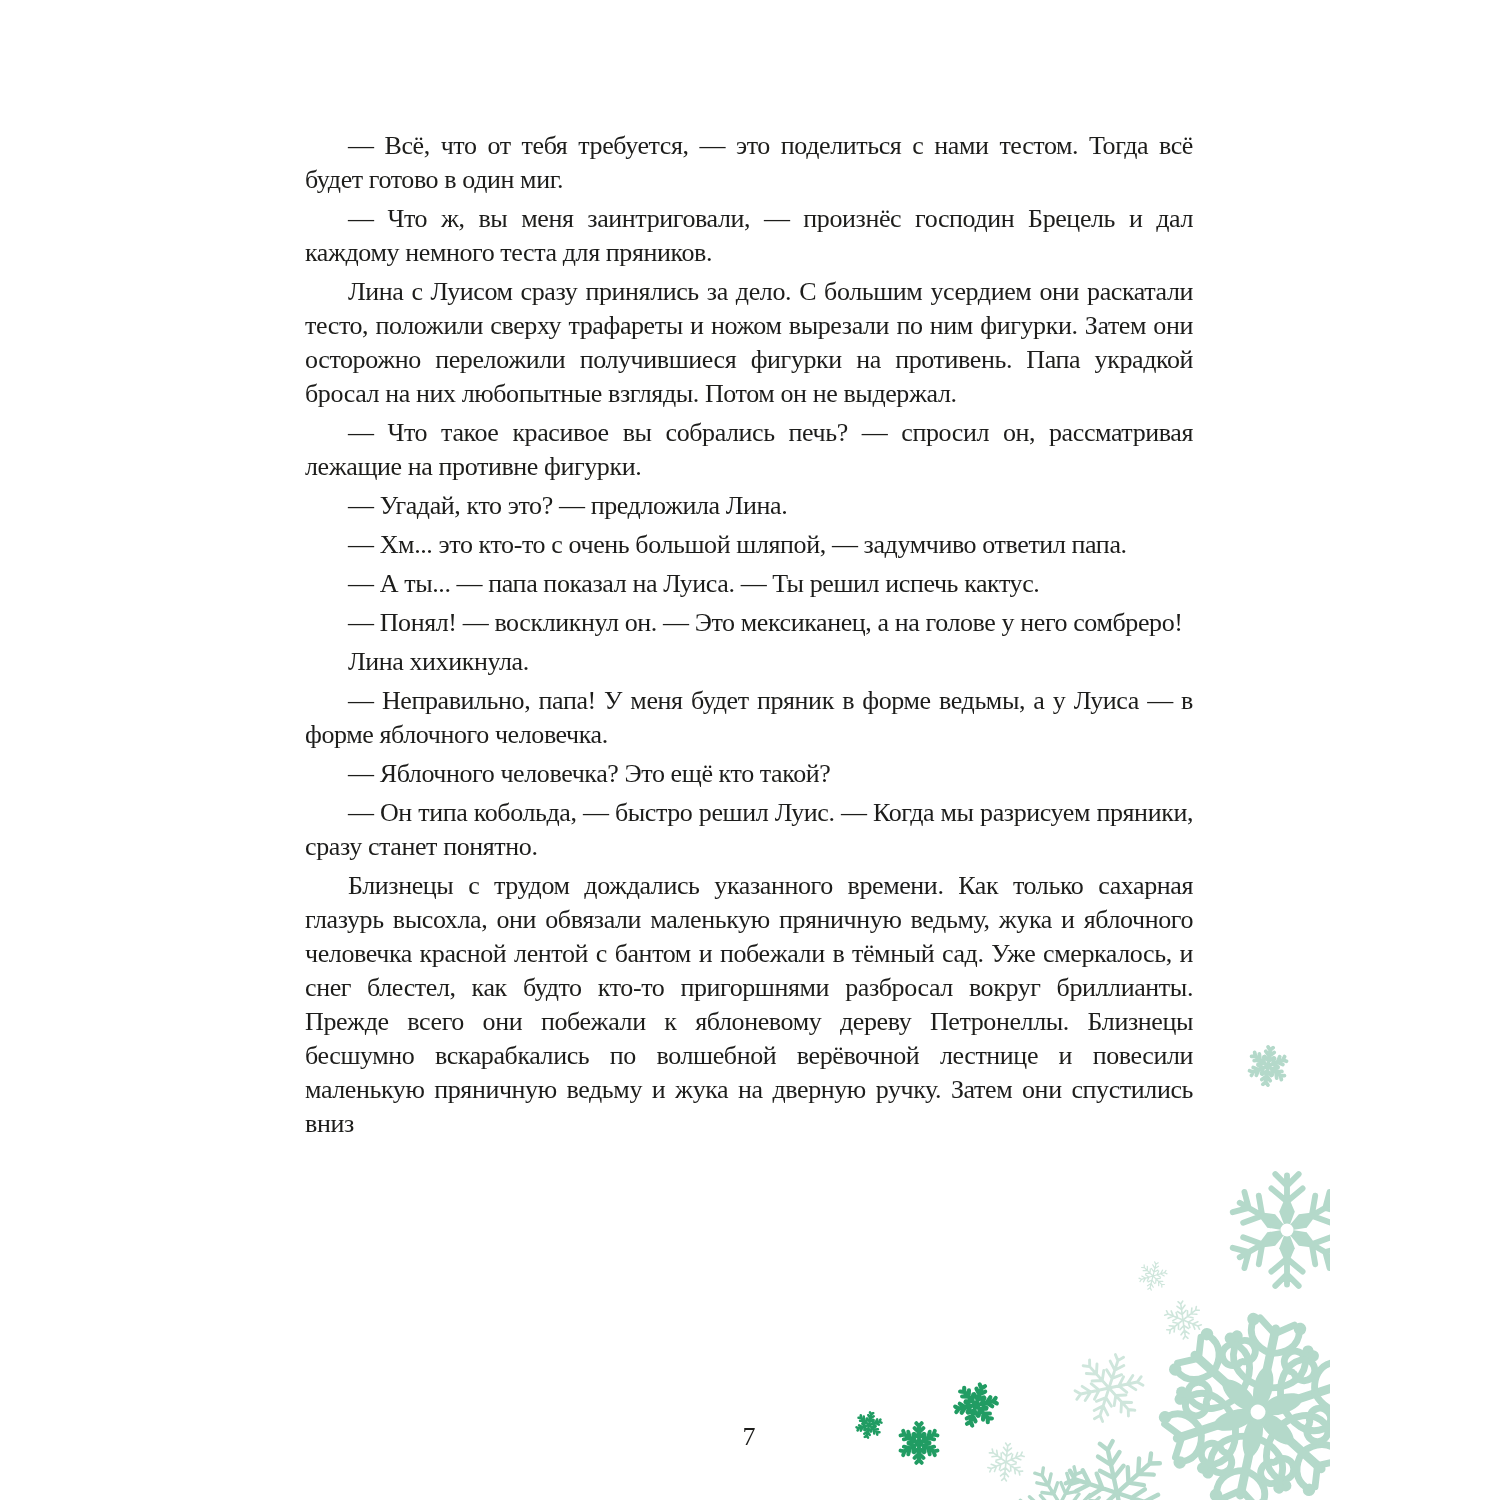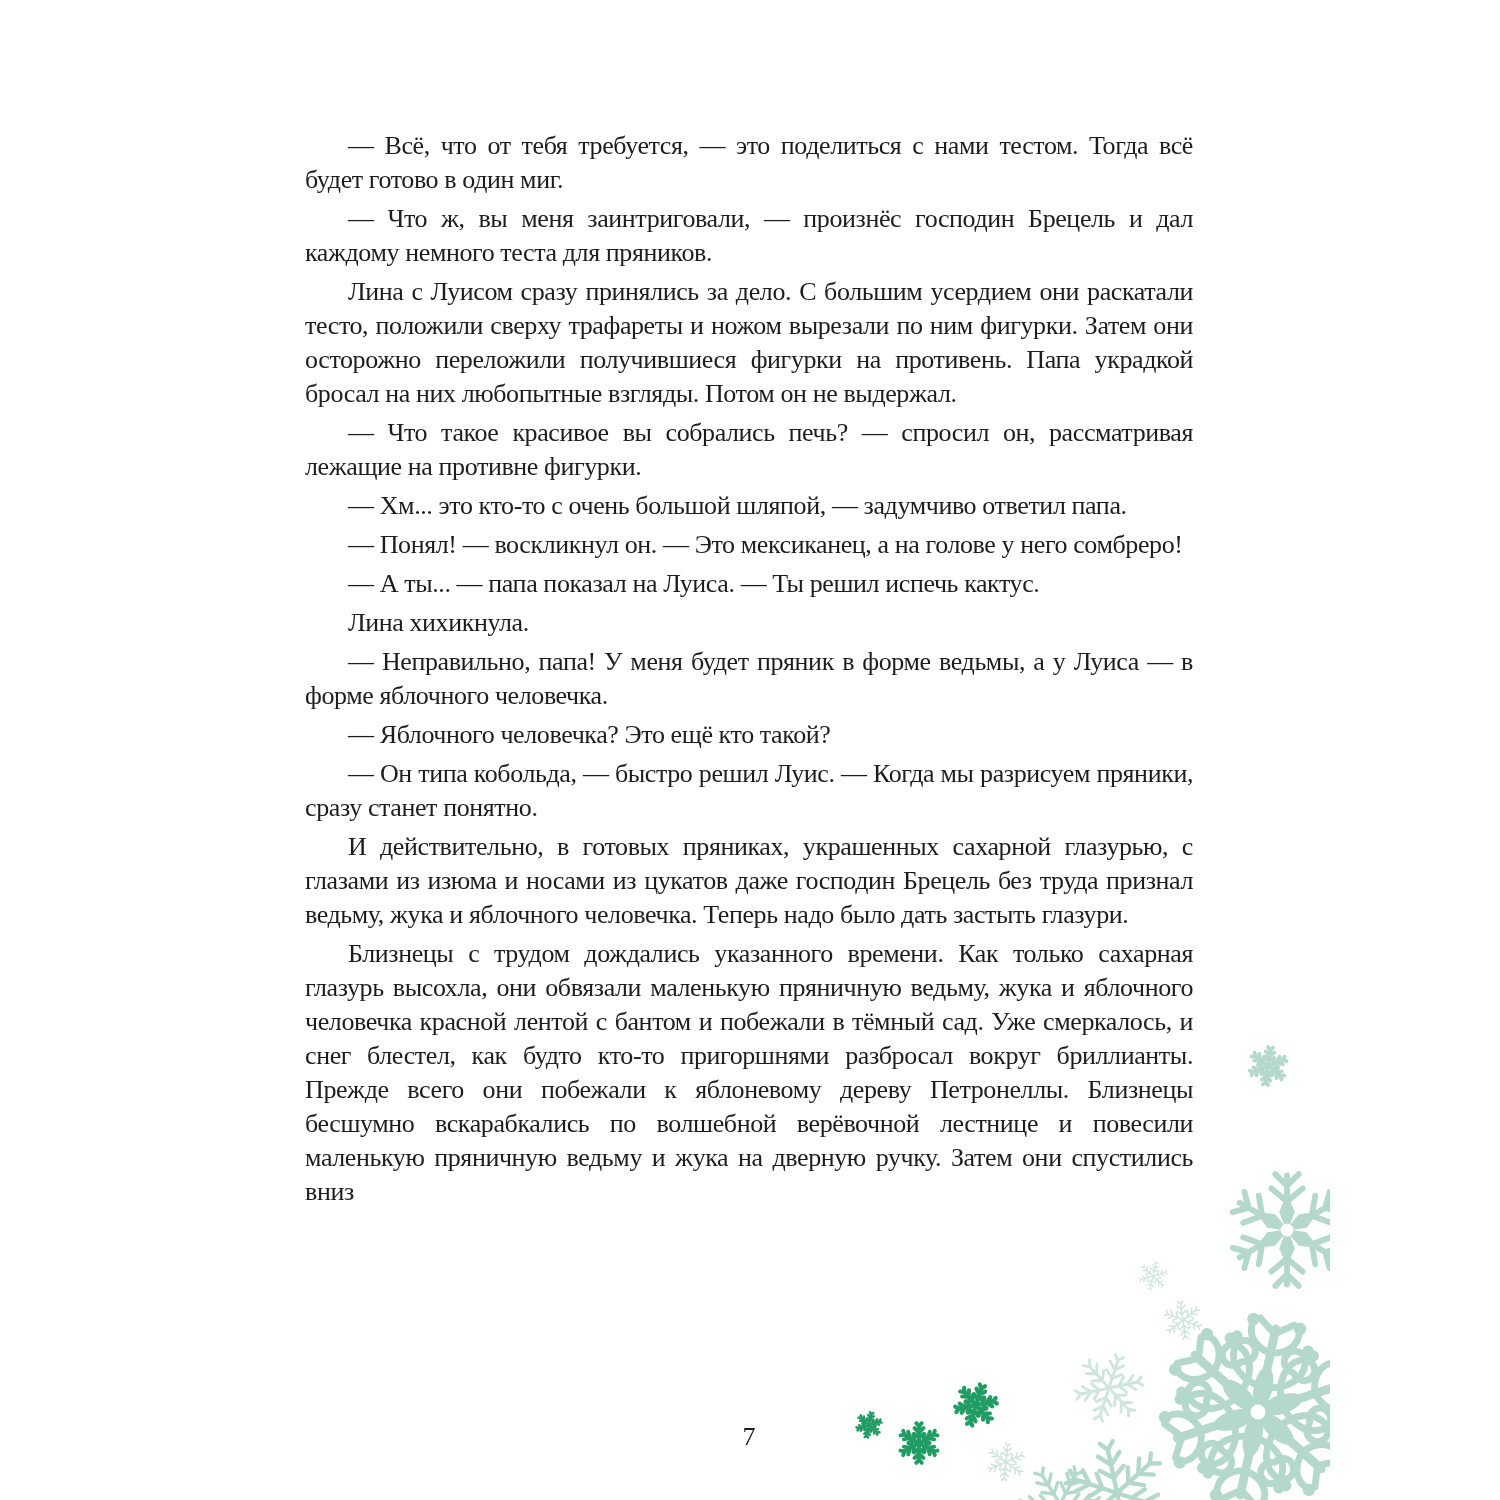--- a/index.html
+++ b/index.html
@@ -143,26 +143,26 @@
     <svg class="flake c-dark" viewBox="0 0 100 100" style="left:953px;top:1382px;width:46px;height:46px;transform:rotate(18deg)">
         <use href="#flake-simple"></use>
       </svg>
   </div>
 
   <main class="text-block">
     <p>— Всё, что от тебя требуется, — это поделиться с нами тестом. Тогда всё будет готово в один миг.</p>
     <p>— Что ж, вы меня заинтриговали, — произнёс господин Брецель и дал каждому немного теста для пряников.</p>
     <p>Лина с Луисом сразу принялись за дело. С большим усердием они раскатали тесто, положили сверху трафареты и ножом вырезали по ним фигурки. Затем они осторожно переложили получившиеся фигурки на противень. Папа украдкой бросал на них любопытные взгляды. Потом он не выдержал.</p>
     <p>— Что такое красивое вы собрались печь? — спросил он, рассматривая лежащие на противне фигурки.</p>
+    <p>— Угадай, кто это? — предложила Лина.</p>
     <p>— Хм... это кто-то с очень большой шляпой, — задумчиво ответил папа.</p>
+    <p>— А ты... — папа показал на Луиса. — Ты решил испечь кактус.</p>
     <p>— Понял! — воскликнул он. — Это мексиканец, а на голове у него сомбреро!</p>
-    <p>— А ты... — папа показал на Луиса. — Ты решил испечь кактус.</p>
     <p>Лина хихикнула.</p>
     <p>— Неправильно, папа! У меня будет пряник в форме ведьмы, а у Луиса — в форме яблочного человечка.</p>
     <p>— Яблочного человечка? Это ещё кто такой?</p>
     <p>— Он типа кобольда, — быстро решил Луис. — Когда мы разрисуем пряники, сразу станет понятно.</p>
-    <p>И действительно, в готовых пряниках, украшенных сахарной глазурью, с глазами из изюма и носами из цукатов даже господин Брецель без труда признал ведьму, жука и яблочного человечка. Теперь надо было дать застыть глазури.</p>
     <p>Близнецы с трудом дождались указанного времени. Как только сахарная глазурь высохла, они обвязали маленькую пряничную ведьму, жука и яблочного человечка красной лентой с бантом и побежали в тёмный сад. Уже смеркалось, и снег блестел, как будто кто-то пригоршнями разбросал вокруг бриллианты. Прежде всего они побежали к яблоневому дереву Петронеллы. Близнецы бесшумно вскарабкались по волшебной верёвочной лестнице и повесили маленькую пряничную ведьму и жука на дверную ручку. Затем они спустились вниз</p>
   </main>
 
   <div class="page-number">7</div>
 
 </div>
 
 </body></html>

